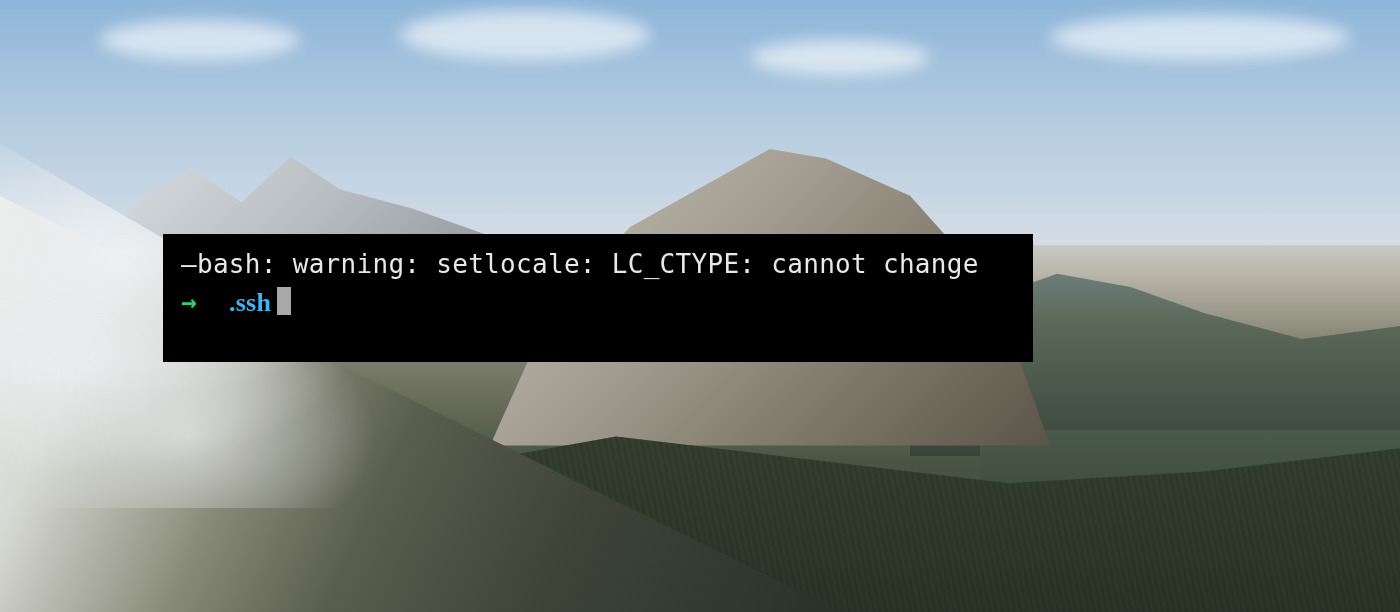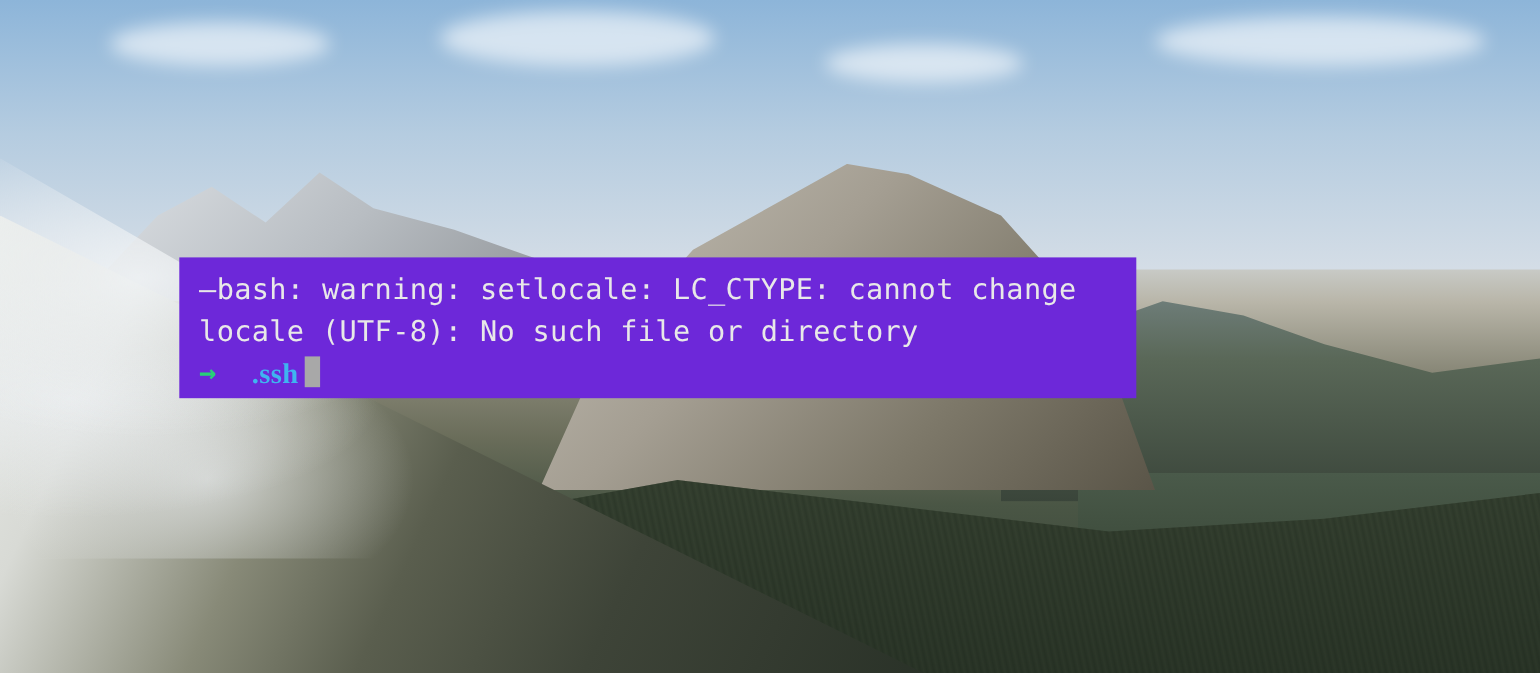--- a/index.html
+++ b/index.html
@@ -130,21 +130,21 @@
           rgba(30,40,28,0.4) 6px),
         linear-gradient(to bottom, #3e4a38 0%, #2a3528 100%);
       clip-path: polygon(0% 40%, 20% 25%, 40% 35%, 60% 45%, 80% 40%, 100% 30%, 100% 100%, 0% 100%);
     }
     .terminal-window {
       position: absolute;
       top: 234px;
       left: 163px;
       width: 870px;
       height: 128px;
-      background: #6d28d9;
+      background: #000000;
       padding: 12px 18px;
       font-size: 26px;
       line-height: 1.45;
       letter-spacing: 0.3px;
       font-weight: 400;
     }
     .terminal-line {
       color: #e8e8e8;
       white-space: pre;
       font-family: 'SF Mono', 'Menlo', 'Monaco', 'Consolas', monospace;
@@ -192,17 +192,16 @@
     <div class="valley"></div>
     <div class="main-peak"></div>
     <div class="forest-texture"></div>
     <div class="foreground-slope"></div>
     <div class="snow-patches"></div>
   </div>
 </div>
 
 <div class="terminal-window">
   <div class="terminal-line">—bash: warning: setlocale: LC_CTYPE: cannot change</div>
-  <div class="terminal-line">locale (UTF-8): No such file or directory</div>
   <div class="terminal-line prompt-line">
     <span class="prompt-arrow">→</span><span class="spacer">  </span><span class="prompt-dir">.ssh</span><span class="cursor-block"></span>
   </div>
 </div>
 
 </body></html>

